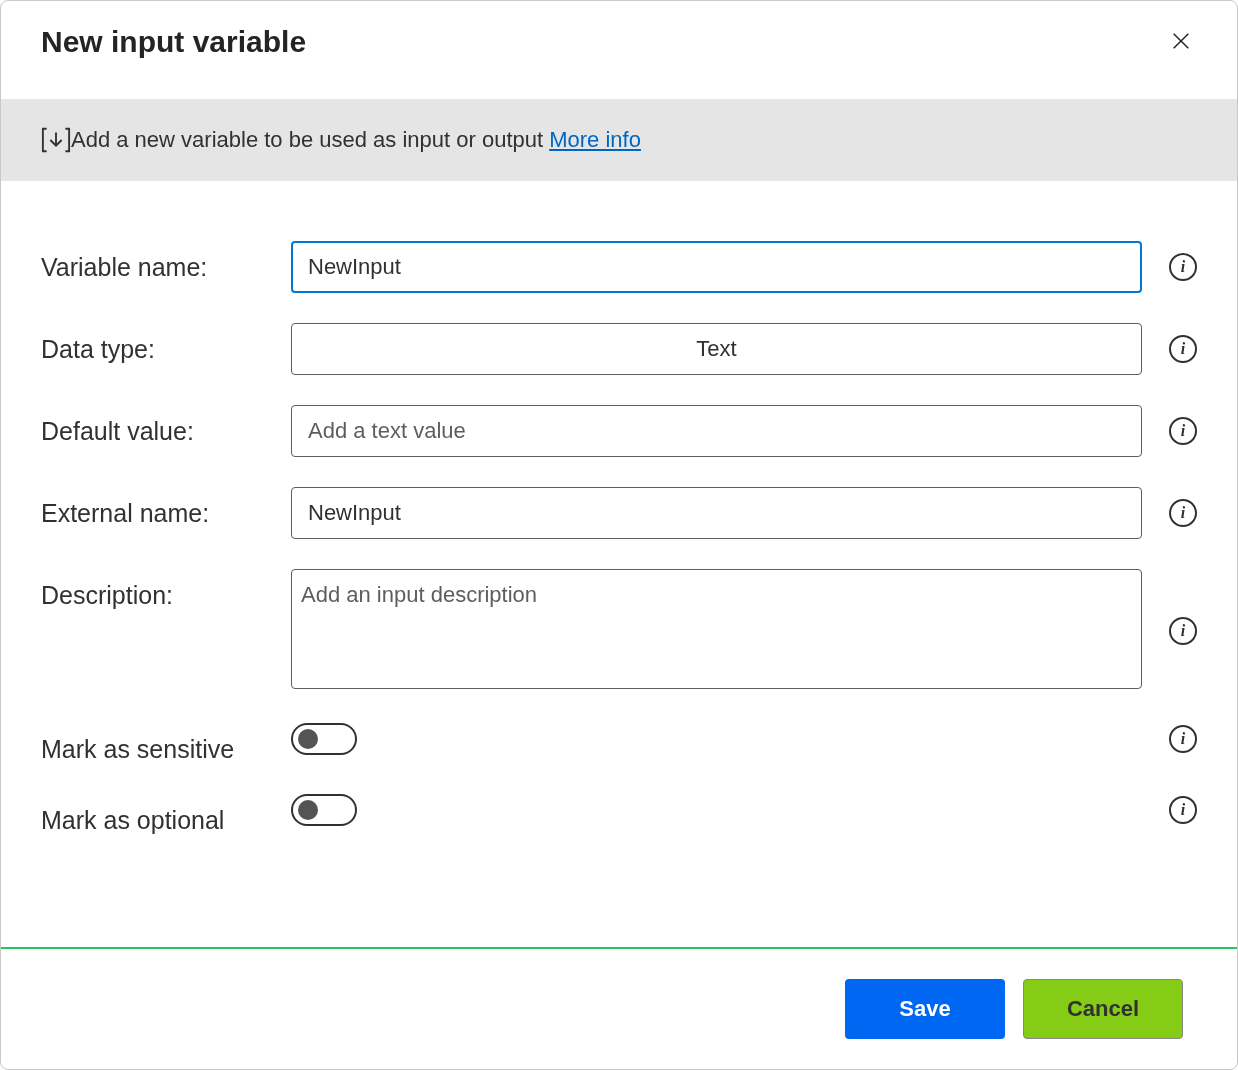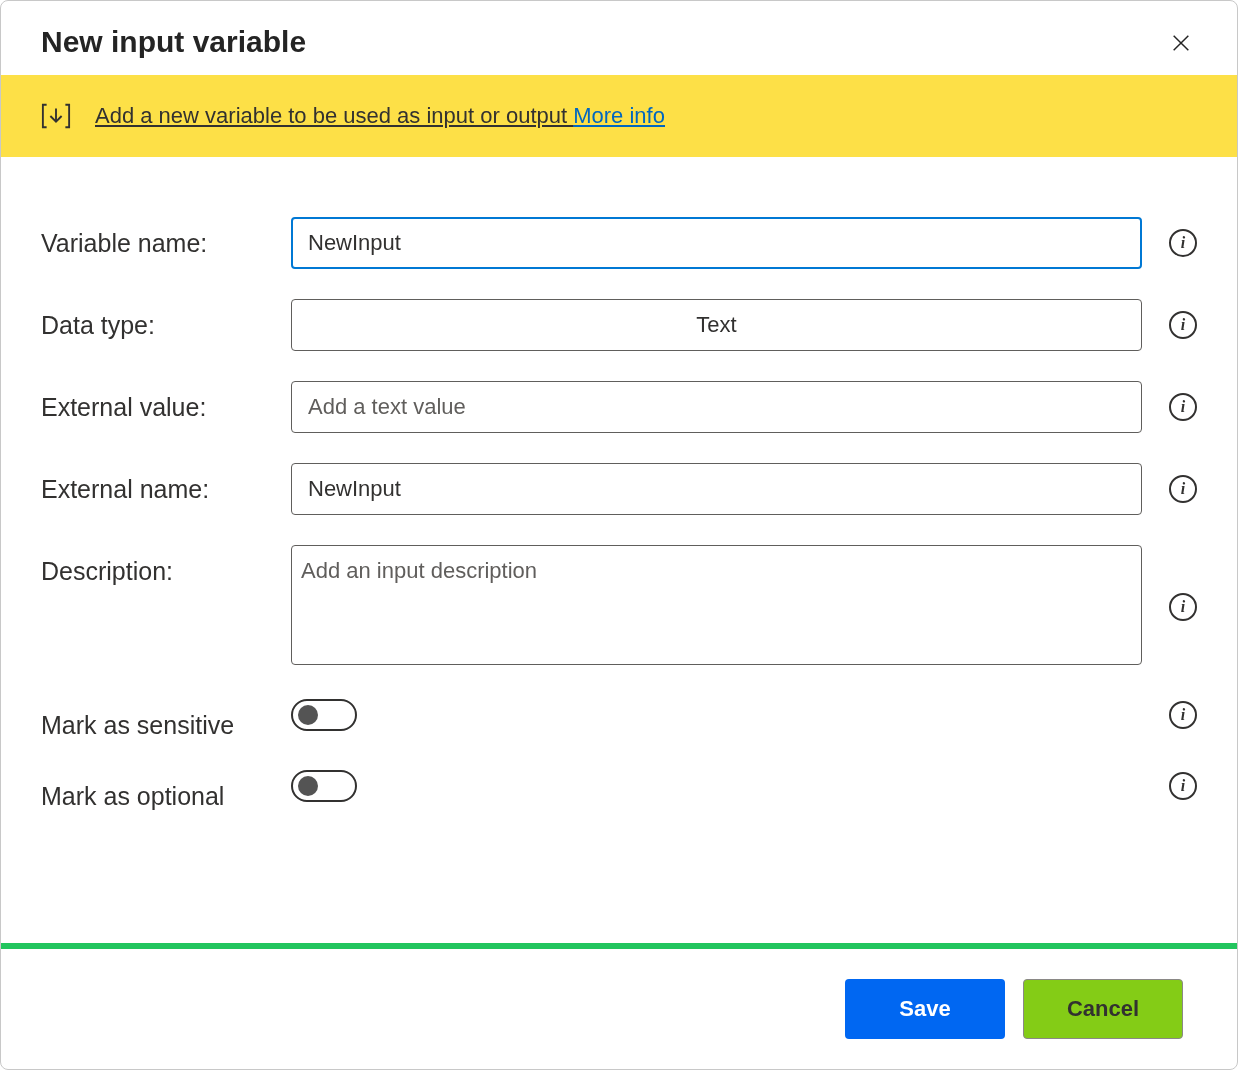--- a/index.html
+++ b/index.html
@@ -10,49 +10,47 @@
     width: 1238px;
     height: 1070px;
     border: 1px solid #c8c8c8;
     border-radius: 8px;
     display: flex;
     flex-direction: column;
     overflow: hidden;
   }
   .header {
     display: flex;
-    align-items: flex-end;
+    align-items: flex-start;
     justify-content: space-between;
-    padding: 24px 40px 16px 40px;
+    padding: 24px 40px 40px 40px;
   }
   .header h1 {
     font-size: 30px;
     font-weight: 600;
     color: #242424;
   }
   .close-btn {
     background: none;
     border: none;
     cursor: pointer;
     width: 32px;
     height: 32px;
     display: flex;
     align-items: center;
     justify-content: center;
   }
   .close-btn svg { width: 22px; height: 22px; stroke: #242424; stroke-width: 1.6; }
   .info-banner {
-    background: #fde047;
+    background: #e5e5e5;
     padding: 26px 40px;
     display: flex;
     align-items: center;
-    gap: 24px;
     font-size: 22px;
     color: #323130;
-    text-decoration: underline;
   }
   .info-banner-icon {
     width: 30px; height: 30px;
     display: flex; align-items: center; justify-content: center;
   }
   .info-banner-icon svg { width: 30px; height: 30px; }
   .info-banner a {
     color: #0067c0;
     text-decoration: underline;
   }
@@ -151,21 +149,21 @@
     position: absolute;
     left: 5px;
     top: 50%;
     transform: translateY(-50%);
     width: 20px;
     height: 20px;
     border-radius: 50%;
     background: #545454;
   }
   .footer {
-    border-top: 6px solid #22c55e;
+    border-top: 2px solid #22c55e;
     padding: 30px 54px;
     display: flex;
     justify-content: flex-end;
     gap: 18px;
   }
   .btn {
     min-width: 160px;
     padding: 16px 30px;
     font-size: 22px;
     font-family: inherit;
@@ -232,21 +230,21 @@
           <svg viewBox="0 0 24 24">
               <path d="M5 9 L12 16 L19 9"></path>
             </svg>
         </div>
       </div>
       <div class="info-icon">i</div>
     </div>
   </div>
 
   <div class="form-row">
-    <div class="form-label">External value:</div>
+    <div class="form-label">Default value:</div>
     <div class="form-control-wrap">
       <div class="input-col">
         <input class="text-input" type="text" placeholder="Add a text value" style="">
       </div>
       <div class="info-icon">i</div>
     </div>
   </div>
 
   <div class="form-row">
     <div class="form-label">External name:</div>

